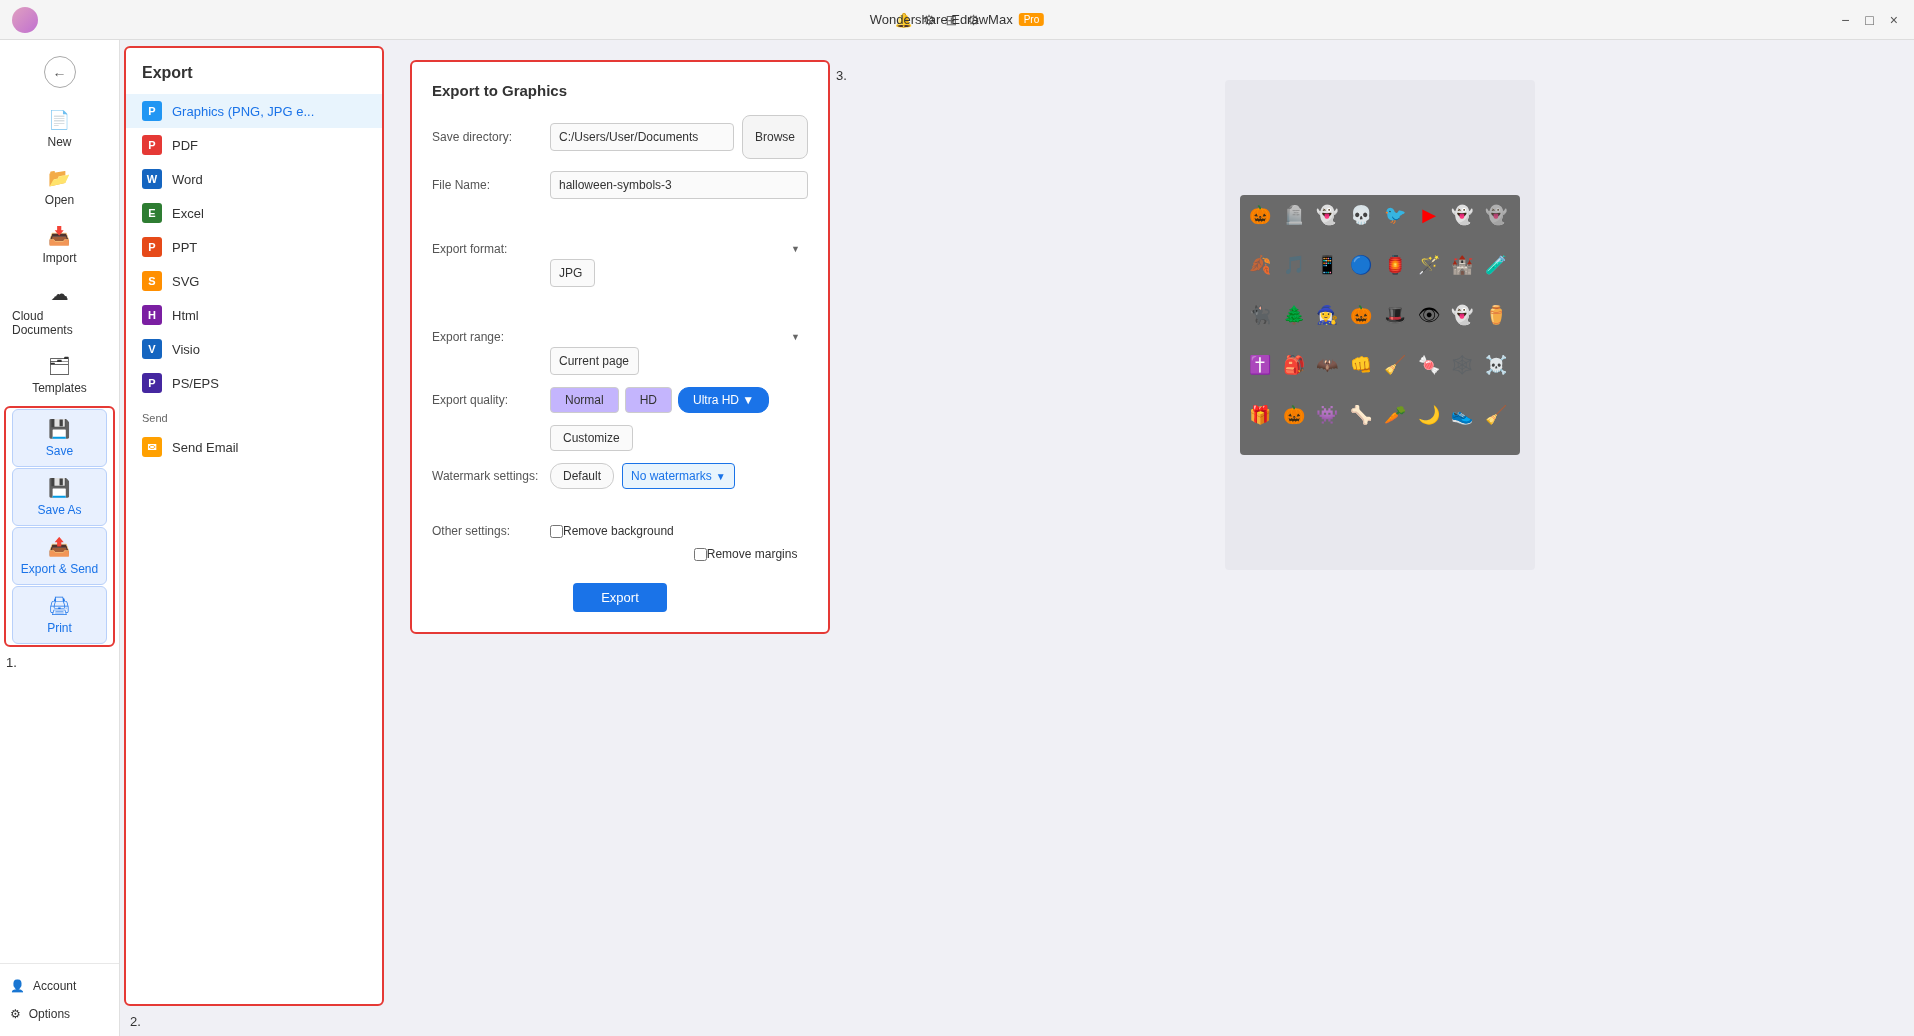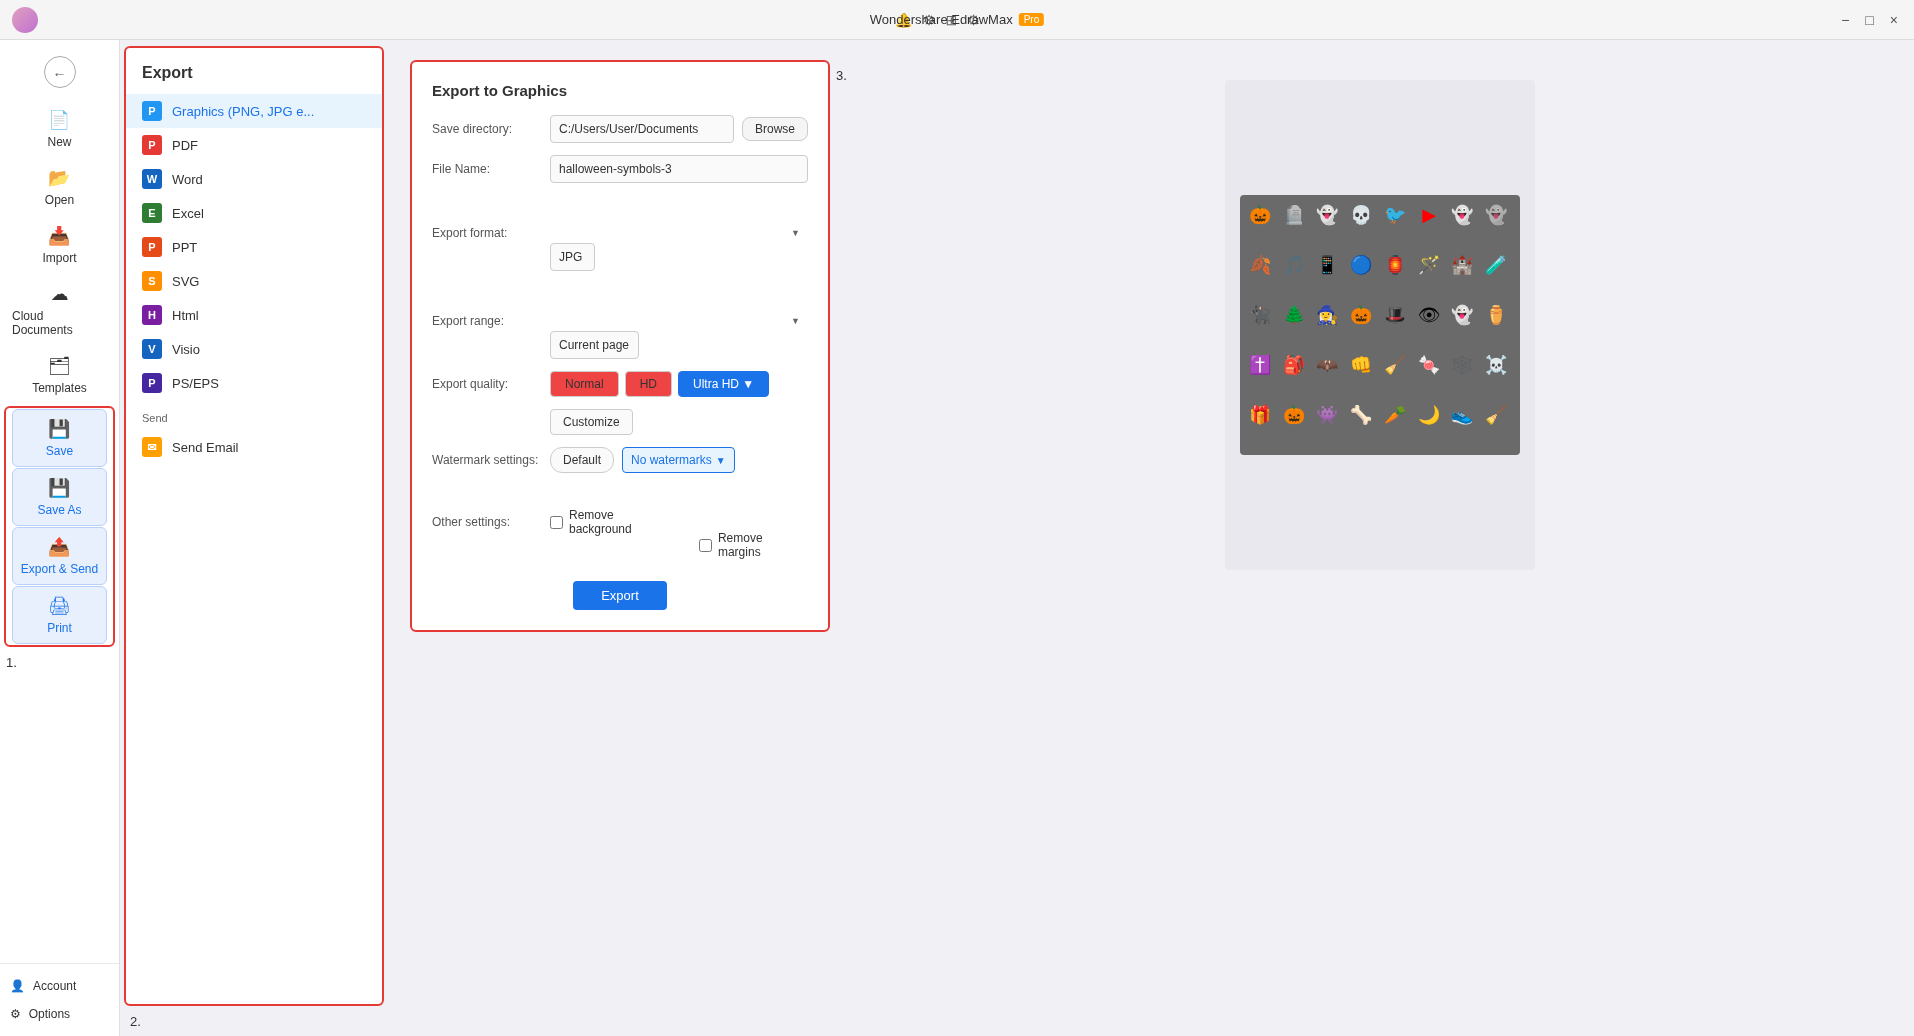--- a/index.html
+++ b/index.html
@@ -268,21 +268,21 @@
       content: '▼';
       position: absolute;
       right: 8px;
       top: 50%;
       transform: translateY(-50%);
       font-size: 9px;
       color: #666;
       pointer-events: none;
     }
     .browse-btn {
-      height: 24px;
+      height: 44px;
       padding: 0 12px;
       background: #f5f5f5;
       border: 1px solid #ccc;
       border-radius: 8px;
       font-size: 12px;
       cursor: pointer;
       color: #333;
       flex-shrink: 0;
     }
     .quality-group {
@@ -290,30 +290,31 @@
       gap: 6px;
       align-items: center;
     }
     .quality-btn {
       height: 26px;
       padding: 0 14px;
       border: 1px solid #ccc;
       border-radius: 4px;
       font-size: 12px;
       cursor: pointer;
-      background: #ef4444;
+      background: #c4b5fd;
       color: #333;
     }
     .quality-btn.uhd {
       background: #1a73e8;
       color: #fff;
       border-color: #1a73e8;
       display: flex;
       align-items: center;
       gap: 4px;
+      border-radius: 11px;
     }
     .customize-btn {
       height: 26px;
       padding: 0 12px;
       border: 1px solid #ccc;
       border-radius: 4px;
       font-size: 12px;
       cursor: pointer;
       background: #fafafa;
       color: #333;
@@ -343,21 +344,21 @@
       cursor: pointer;
       background: #e8f4fd;
       color: #1a73e8;
       display: flex;
       align-items: center;
       gap: 4px;
     }
     .checkbox-group {
       display: flex;
       align-items: center;
-      gap: 6px;
+      gap: 0;
       font-size: 12px;
       color: #333;
     }
     .checkbox-group input { cursor: pointer; }
     .export-btn {
       background: #1a73e8;
       color: #fff;
       border: none;
       border-radius: 4px;
       padding: 7px 28px;

